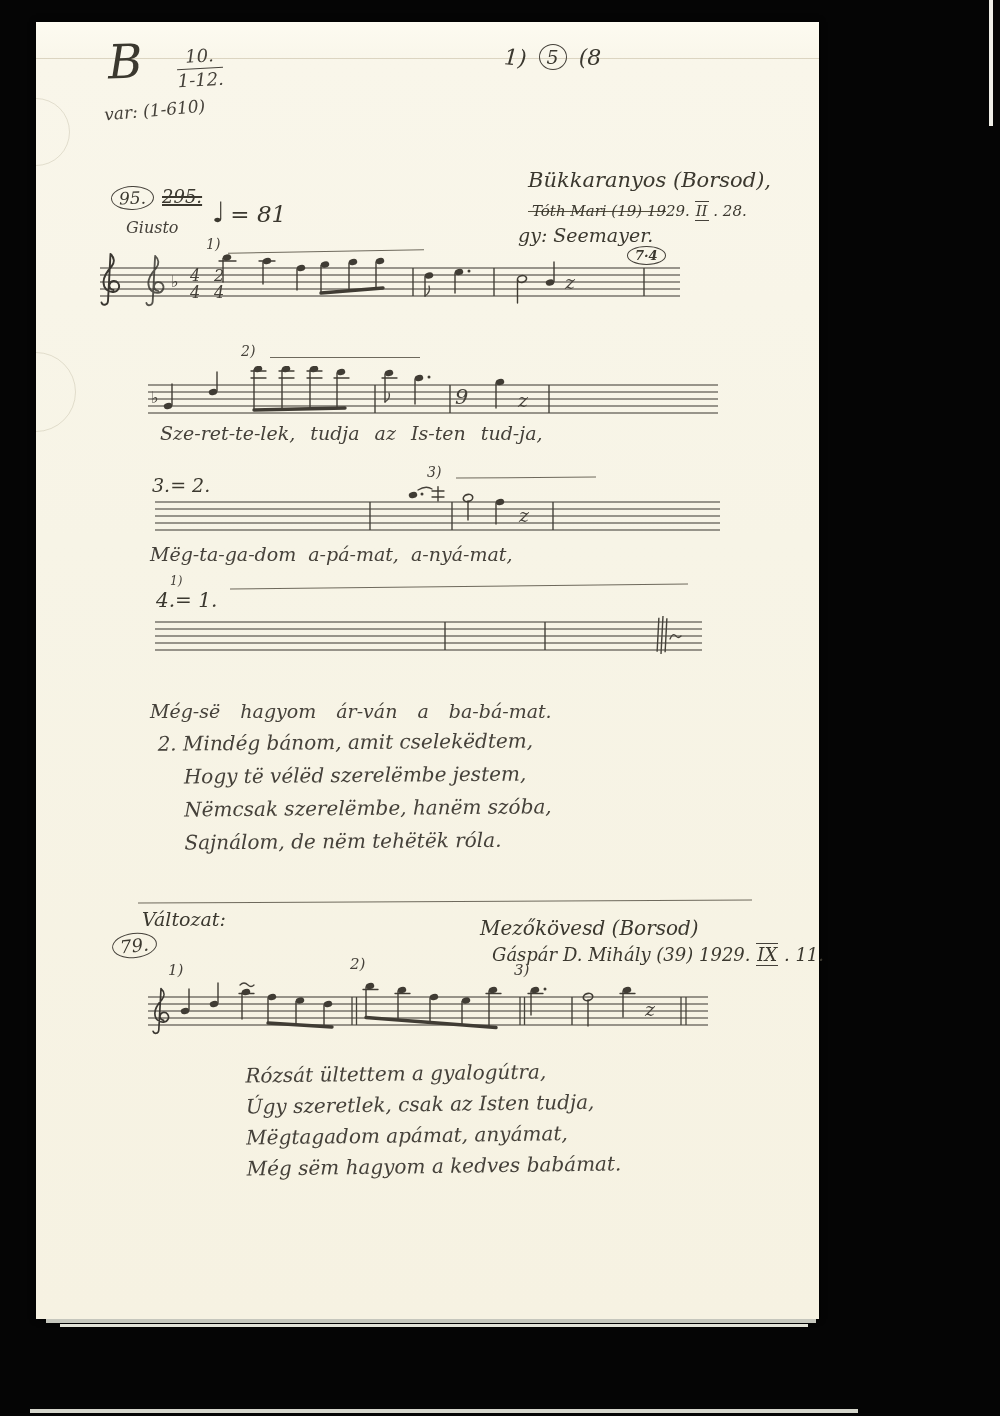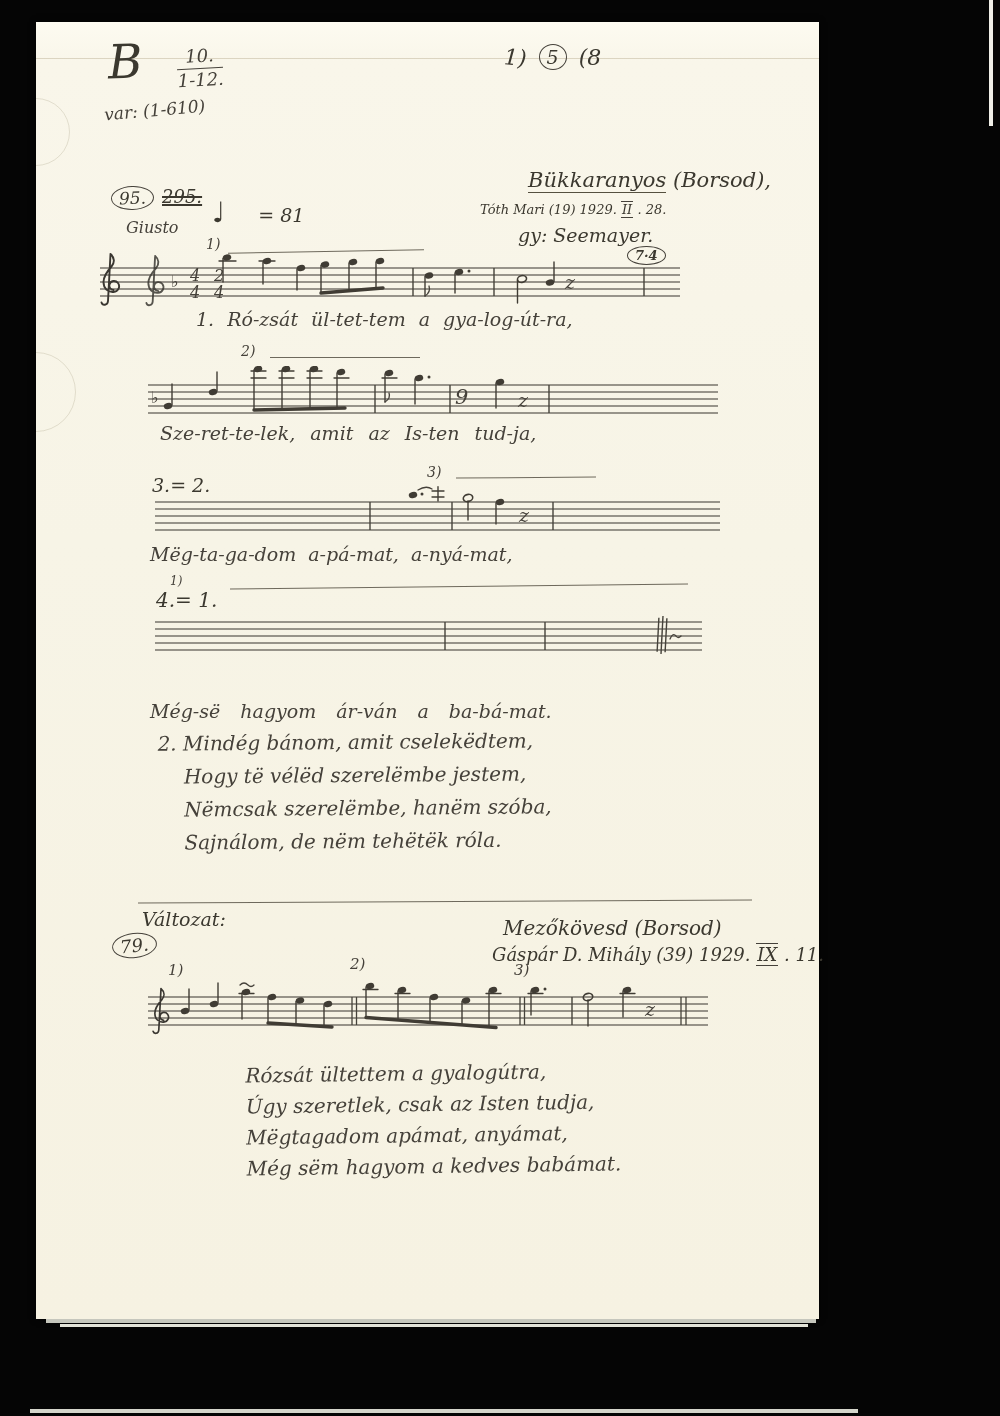--- a/index.html
+++ b/index.html
@@ -8,21 +8,21 @@
   .paper{position:absolute;left:36px;top:22px;width:783px;height:1297px;overflow:hidden;
          background:linear-gradient(180deg,#fdfbf1 0%,#f9f6ea 3%,#f7f4e6 40%,#f6f2e2 100%);
          box-shadow:0 0 6px rgba(0,0,0,.8);}
   .crease{position:absolute;left:0;top:36px;width:100%;height:0;border-top:1px solid rgba(170,158,125,.38);}
   .punch{position:absolute;border:1px solid rgba(140,130,100,.22);border-radius:50%;}
   .abs{position:absolute;}
   .hw{position:absolute;font-family:"DejaVu Serif",serif;font-style:italic;color:#45413a;white-space:nowrap;}
   .hw-dark{color:#3b382f;}
   .circled{display:inline-block;border:1.6px solid #45413a;border-radius:50%;padding:1px 7px;}
   .roman{border-top:1.4px solid #45413a;border-bottom:1.4px solid #45413a;padding:0 1px;}
-  .underl{border-bottom:1.6px solid #55503f;padding-bottom:0;}
+  .underl{border-bottom:1.6px solid #55503f;padding-bottom:19px;}
   .crossed{text-decoration-line:underline line-through;text-decoration-thickness:1.8px;}
   .pline{position:absolute;height:0;border-top:1.8px solid #6e695c;}
   .frac{position:absolute;font-style:italic;color:#45413a;text-align:center;line-height:1.15;}
   .frac .top{display:block;border-bottom:1.6px solid #45413a;padding:0 3px 1px 3px;}
   .frac .bot{display:block;padding-top:1px;}
   .corner{display:flex;gap:12px;align-items:center;}
   .verse div{font-style:italic;color:#45413a;}
   svg .stl{stroke:#38352e;stroke-width:1.15;}
   svg .bar{stroke:#45423a;stroke-width:1.4;}
   svg .dbar{stroke:#45423a;stroke-width:1.3;}
@@ -70,28 +70,28 @@
     <span class="hw hw-dark" style="position:static;font-size:22px;transform:rotate(4deg);">1)</span>
     <span class="hw hw-dark circled" style="position:static;font-size:19px;">5</span>
     <span class="hw hw-dark" style="position:static;font-size:22px;">(8</span>
   </div>
 
   <span class="hw hw-dark circled" style="left:111px;top:186px;font-size:17px;transform:rotate(-2deg);">95.</span>
   <span class="hw hw-dark crossed" style="left:162px;top:186px;font-size:18px;">295.</span>
   <div class="hw" style="left:126px;top:218px;font-size:16px;">Giusto</div>
   <div class="abs" style="left:212px;top:196px;">
     <span class="hw" style="position:static;font-size:28px;font-family:'DejaVu Sans',sans-serif;font-style:normal;color:#3b382f;">♩</span>
-    <span class="hw hw-dark" style="position:static;font-size:19px;margin-left:28px;">= 81</span>
+    <span class="hw hw-dark" style="position:static;font-size:23px;">= 81</span>
   </div>
 
   <div class="hw hw-dark" style="left:528px;top:168px;font-size:21px;">
     <span class="underl">Bükkaranyos</span>
     <span>(Borsod),</span>
   </div>
-  <div class="hw hw-dark" style="left:480px;top:202px;font-size:13px;">
+  <div class="hw hw-dark" style="left:532px;top:202px;font-size:15px;">
     <span>Tóth Mari (19) 1929.</span>
     <span class="roman">II</span>
     <span>. 28.</span>
   </div>
   <div class="hw hw-dark" style="left:518px;top:224px;font-size:19px;">gy: Seemayer.</div>
   <span class="hw hw-dark circled" style="left:627px;top:246px;font-size:13px;font-weight:bold;">7·4</span>
 
   <span class="hw" style="left:206px;top:236px;font-size:14px;">1)</span>
   <div class="pline" style="left:228px;top:251px;width:196px;transform:rotate(-1deg);"></div>
 
@@ -135,21 +135,20 @@
         <line class="stem" x1="360" y1="25" x2="360" y2="45"></line>
       <line class="bar" x1="399" y1="20" x2="399" y2="48"></line>
       <ellipse class="nho" cx="427" cy="31" rx="4.6" ry="3.3" transform="rotate(-15 427 31)"></ellipse>
         <line class="stem" x1="422.5" y1="32" x2="422.5" y2="55"></line>
       <ellipse class="nh" cx="455" cy="34.5" rx="4.3" ry="3.1" transform="rotate(-15 455 34.5)"></ellipse>
         <line class="stem" x1="459" y1="33.5" x2="459" y2="14"></line>
       <text class="svgtxt" x="470" y="41" font-size="19">z</text>
       <line class="bar" x1="549" y1="20" x2="549" y2="48"></line>
     </g>
   </svg>
-  <div class="hw" style="left:196px;top:308px;font-size:19px;word-spacing:7px;">1. Ró-zsát ül-tet-tem a gya-log-út-ra,</div>
 
   <span class="hw" style="left:241px;top:343px;font-size:14px;">2)</span>
   <div class="pline" style="left:270px;top:357px;width:150px;"></div>
 
   <svg class="abs" style="left:143px;top:366px;" width="580" height="66">
     <g>
       <line class="stl" x1="5" y1="19" x2="575" y2="19"></line>
         <line class="stl" x1="5" y1="26" x2="575" y2="26"></line>
       <line class="stl" x1="5" y1="33" x2="575" y2="33"></line>
         <line class="stl" x1="5" y1="40" x2="575" y2="40"></line>
@@ -186,21 +185,21 @@
         <circle class="nh" cx="286" cy="11" r="1.5"></circle>
         <line class="stem" x1="272" y1="13" x2="272" y2="38"></line>
       <line class="bar" x1="307" y1="19" x2="307" y2="47"></line>
       <text class="svgtxt" x="312" y="38" font-size="21">9</text>
       <ellipse class="nh" cx="357" cy="16" rx="4.3" ry="3.1" transform="rotate(-15 357 16)"></ellipse>
         <line class="stem" x1="353" y1="17" x2="353" y2="42"></line>
       <text class="svgtxt" x="375" y="41" font-size="19">z</text>
       <line class="bar" x1="406" y1="19" x2="406" y2="47"></line>
     </g>
   </svg>
-  <div class="hw" style="left:160px;top:422px;font-size:19px;word-spacing:9px;">Sze-ret-te-lek, amit az Is-ten tud-ja,</div>
+  <div class="hw" style="left:160px;top:422px;font-size:19px;word-spacing:9px;">Sze-ret-te-lek, tudja az Is-ten tud-ja,</div>
 
   <div class="hw hw-dark" style="left:152px;top:474px;font-size:19px;">3.= 2.</div>
   <span class="hw" style="left:427px;top:464px;font-size:14px;">3)</span>
   <div class="pline" style="left:456px;top:477px;width:140px;transform:rotate(-0.5deg);"></div>
 
   <svg class="abs" style="left:150px;top:486px;" width="575" height="62">
     <g>
       <line class="stl" x1="5" y1="16" x2="570" y2="16"></line>
         <line class="stl" x1="5" y1="23" x2="570" y2="23"></line>
       <line class="stl" x1="5" y1="30" x2="570" y2="30"></line>
@@ -255,21 +254,21 @@
   <div class="verse abs" style="left:158px;top:726px;font-size:20px;line-height:33px;transform:rotate(-0.5deg);">
     <div>2. Mindég bánom, amit cselekëdtem,</div>
     <div style="padding-left:26px;">Hogy të vélëd szerelëmbe jestem,</div>
     <div style="padding-left:26px;">Nëmcsak szerelëmbe, hanëm szóba,</div>
     <div style="padding-left:26px;">Sajnálom, de nëm tehëtëk róla.</div>
   </div>
 
   <div class="pline" style="left:138px;top:901px;width:614px;transform:rotate(-0.3deg);"></div>
   <div class="hw hw-dark" style="left:142px;top:908px;font-size:19px;">Változat:</div>
   <span class="hw hw-dark circled" style="left:112px;top:933px;font-size:18px;transform:rotate(-6deg);">79.</span>
-  <div class="hw hw-dark" style="left:503px;top:916px;font-size:20px;">Mezőkövesd (Borsod)</div>
+  <div class="hw hw-dark" style="left:480px;top:916px;font-size:20px;">Mezőkövesd (Borsod)</div>
   <div class="hw hw-dark" style="left:492px;top:944px;font-size:18px;">
     <span>Gáspár D. Mihály (39) 1929.</span>
     <span class="roman">IX</span>
     <span>. 11.</span>
   </div>
 
   <svg class="abs" style="left:140px;top:953px;" width="585" height="92">
     <g>
       <line class="stl" x1="8" y1="44" x2="568" y2="44"></line>
         <line class="stl" x1="8" y1="51" x2="568" y2="51"></line>

